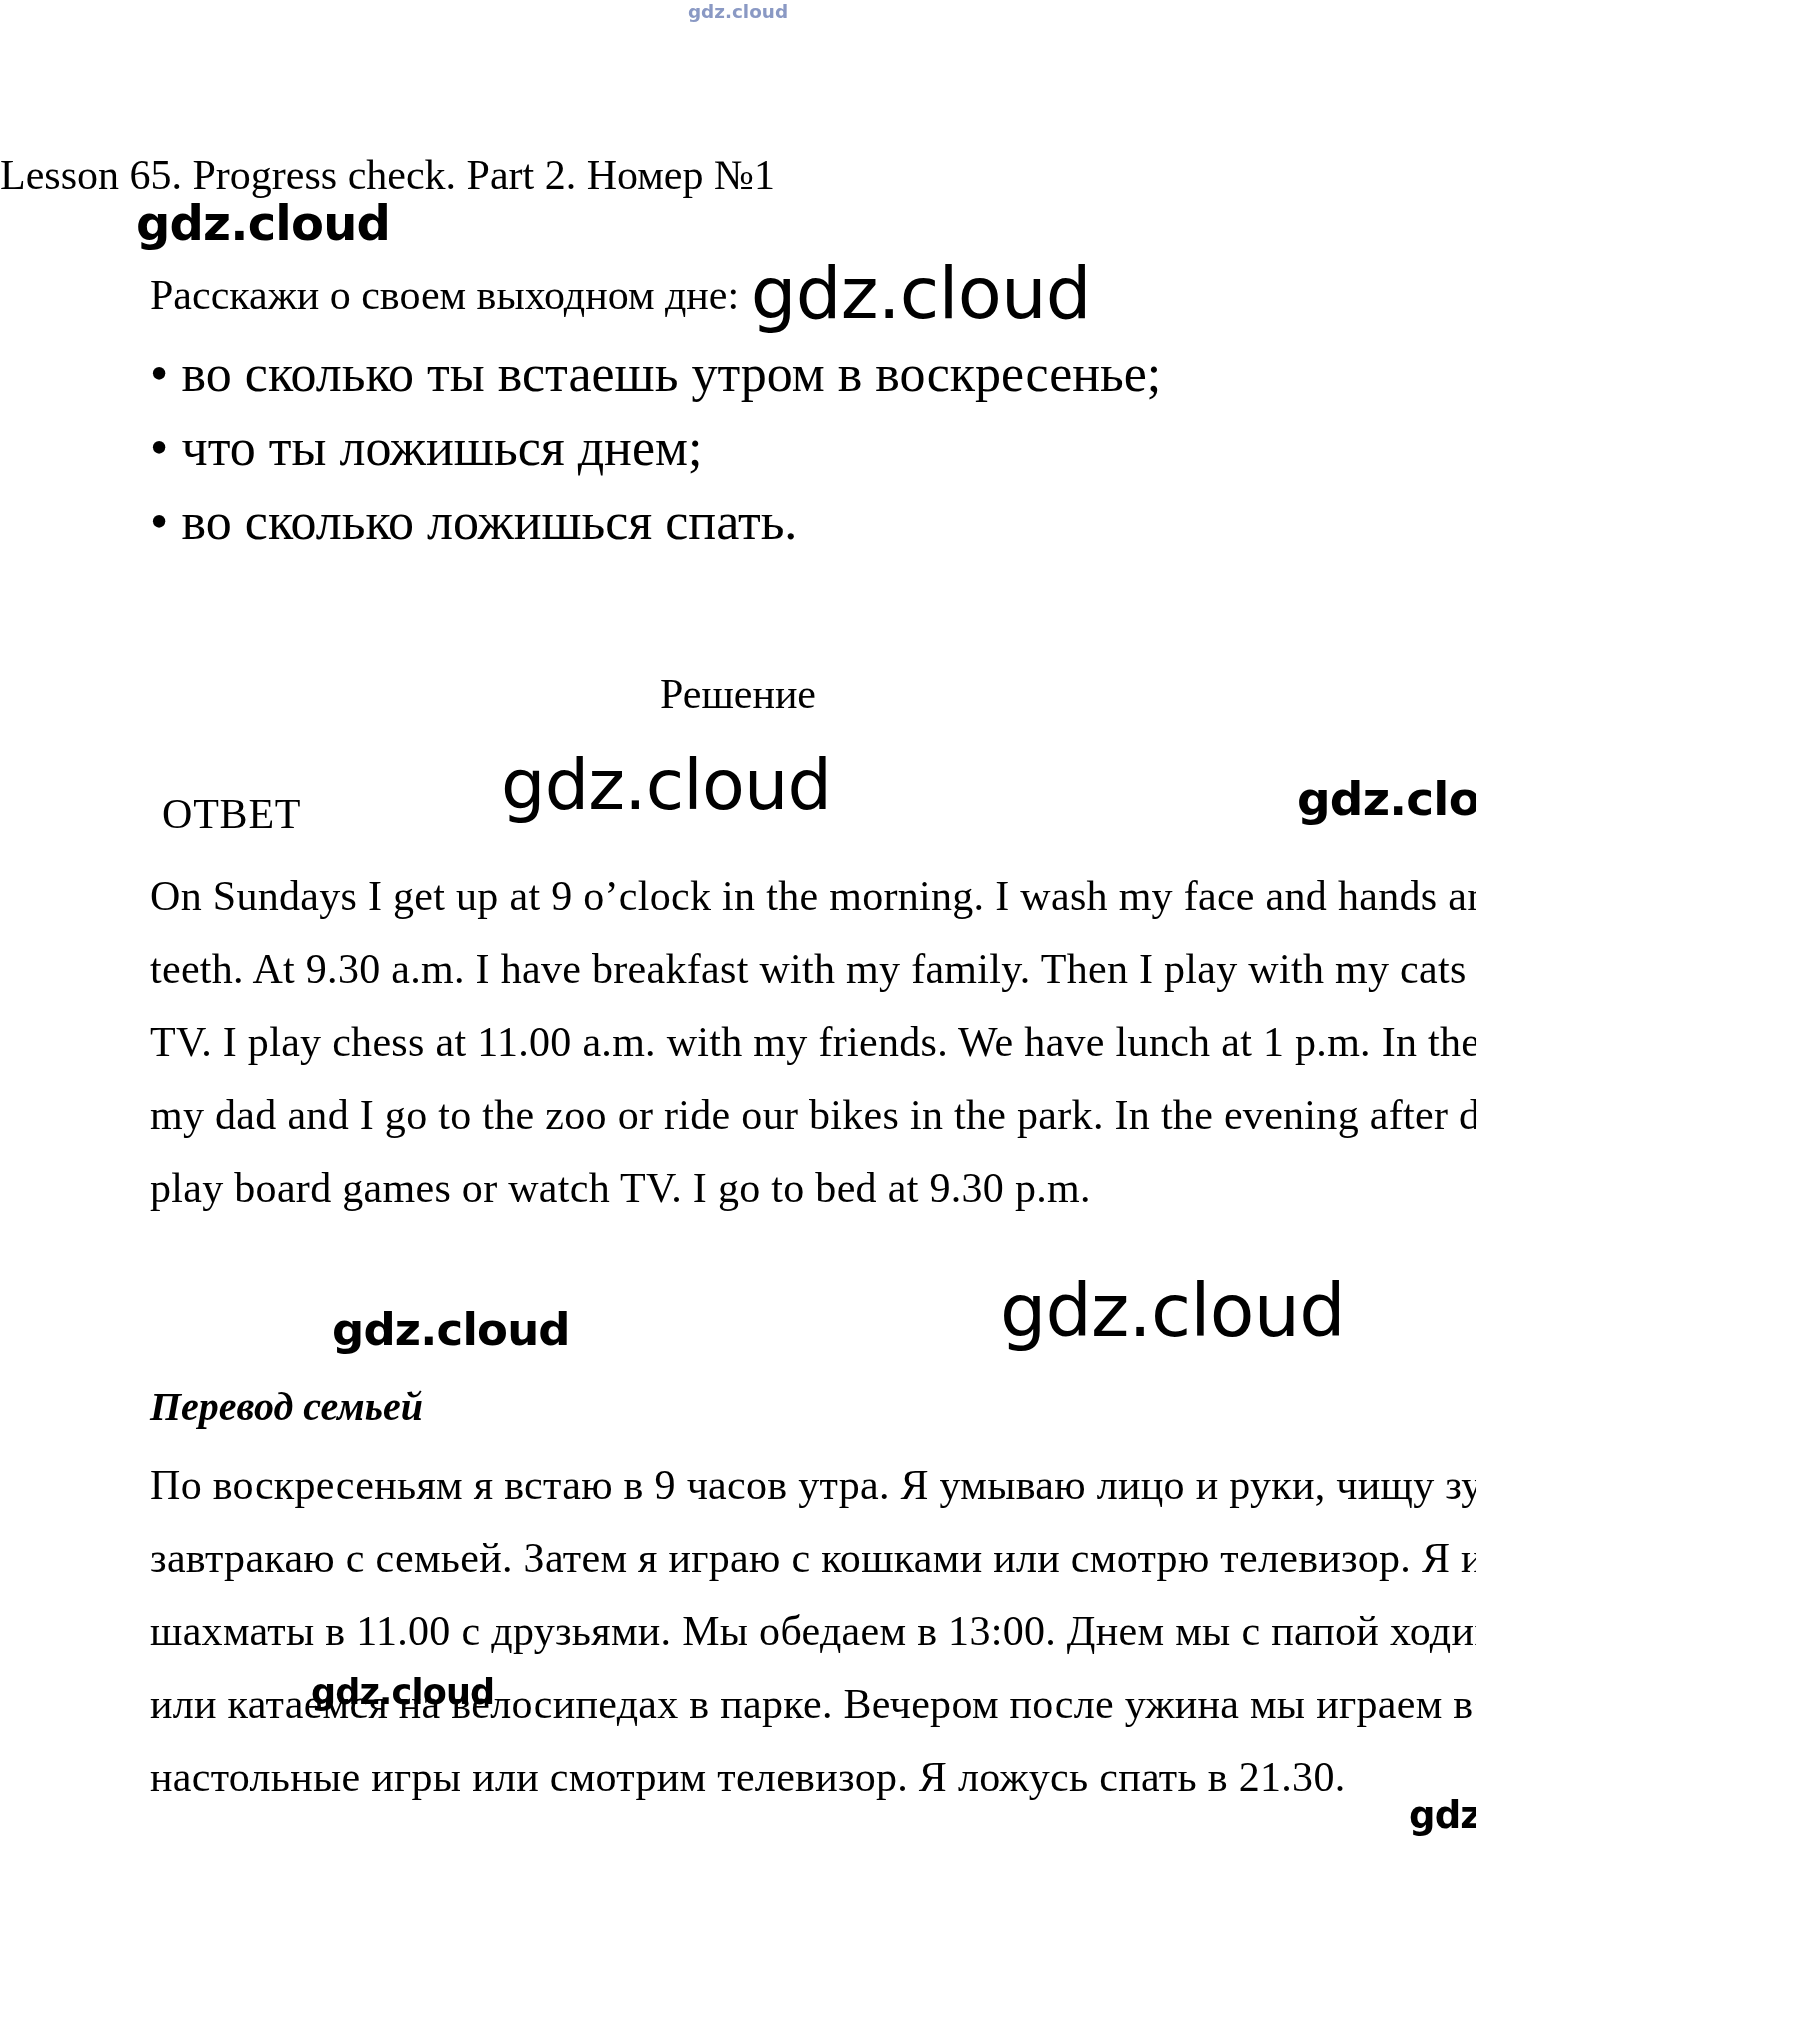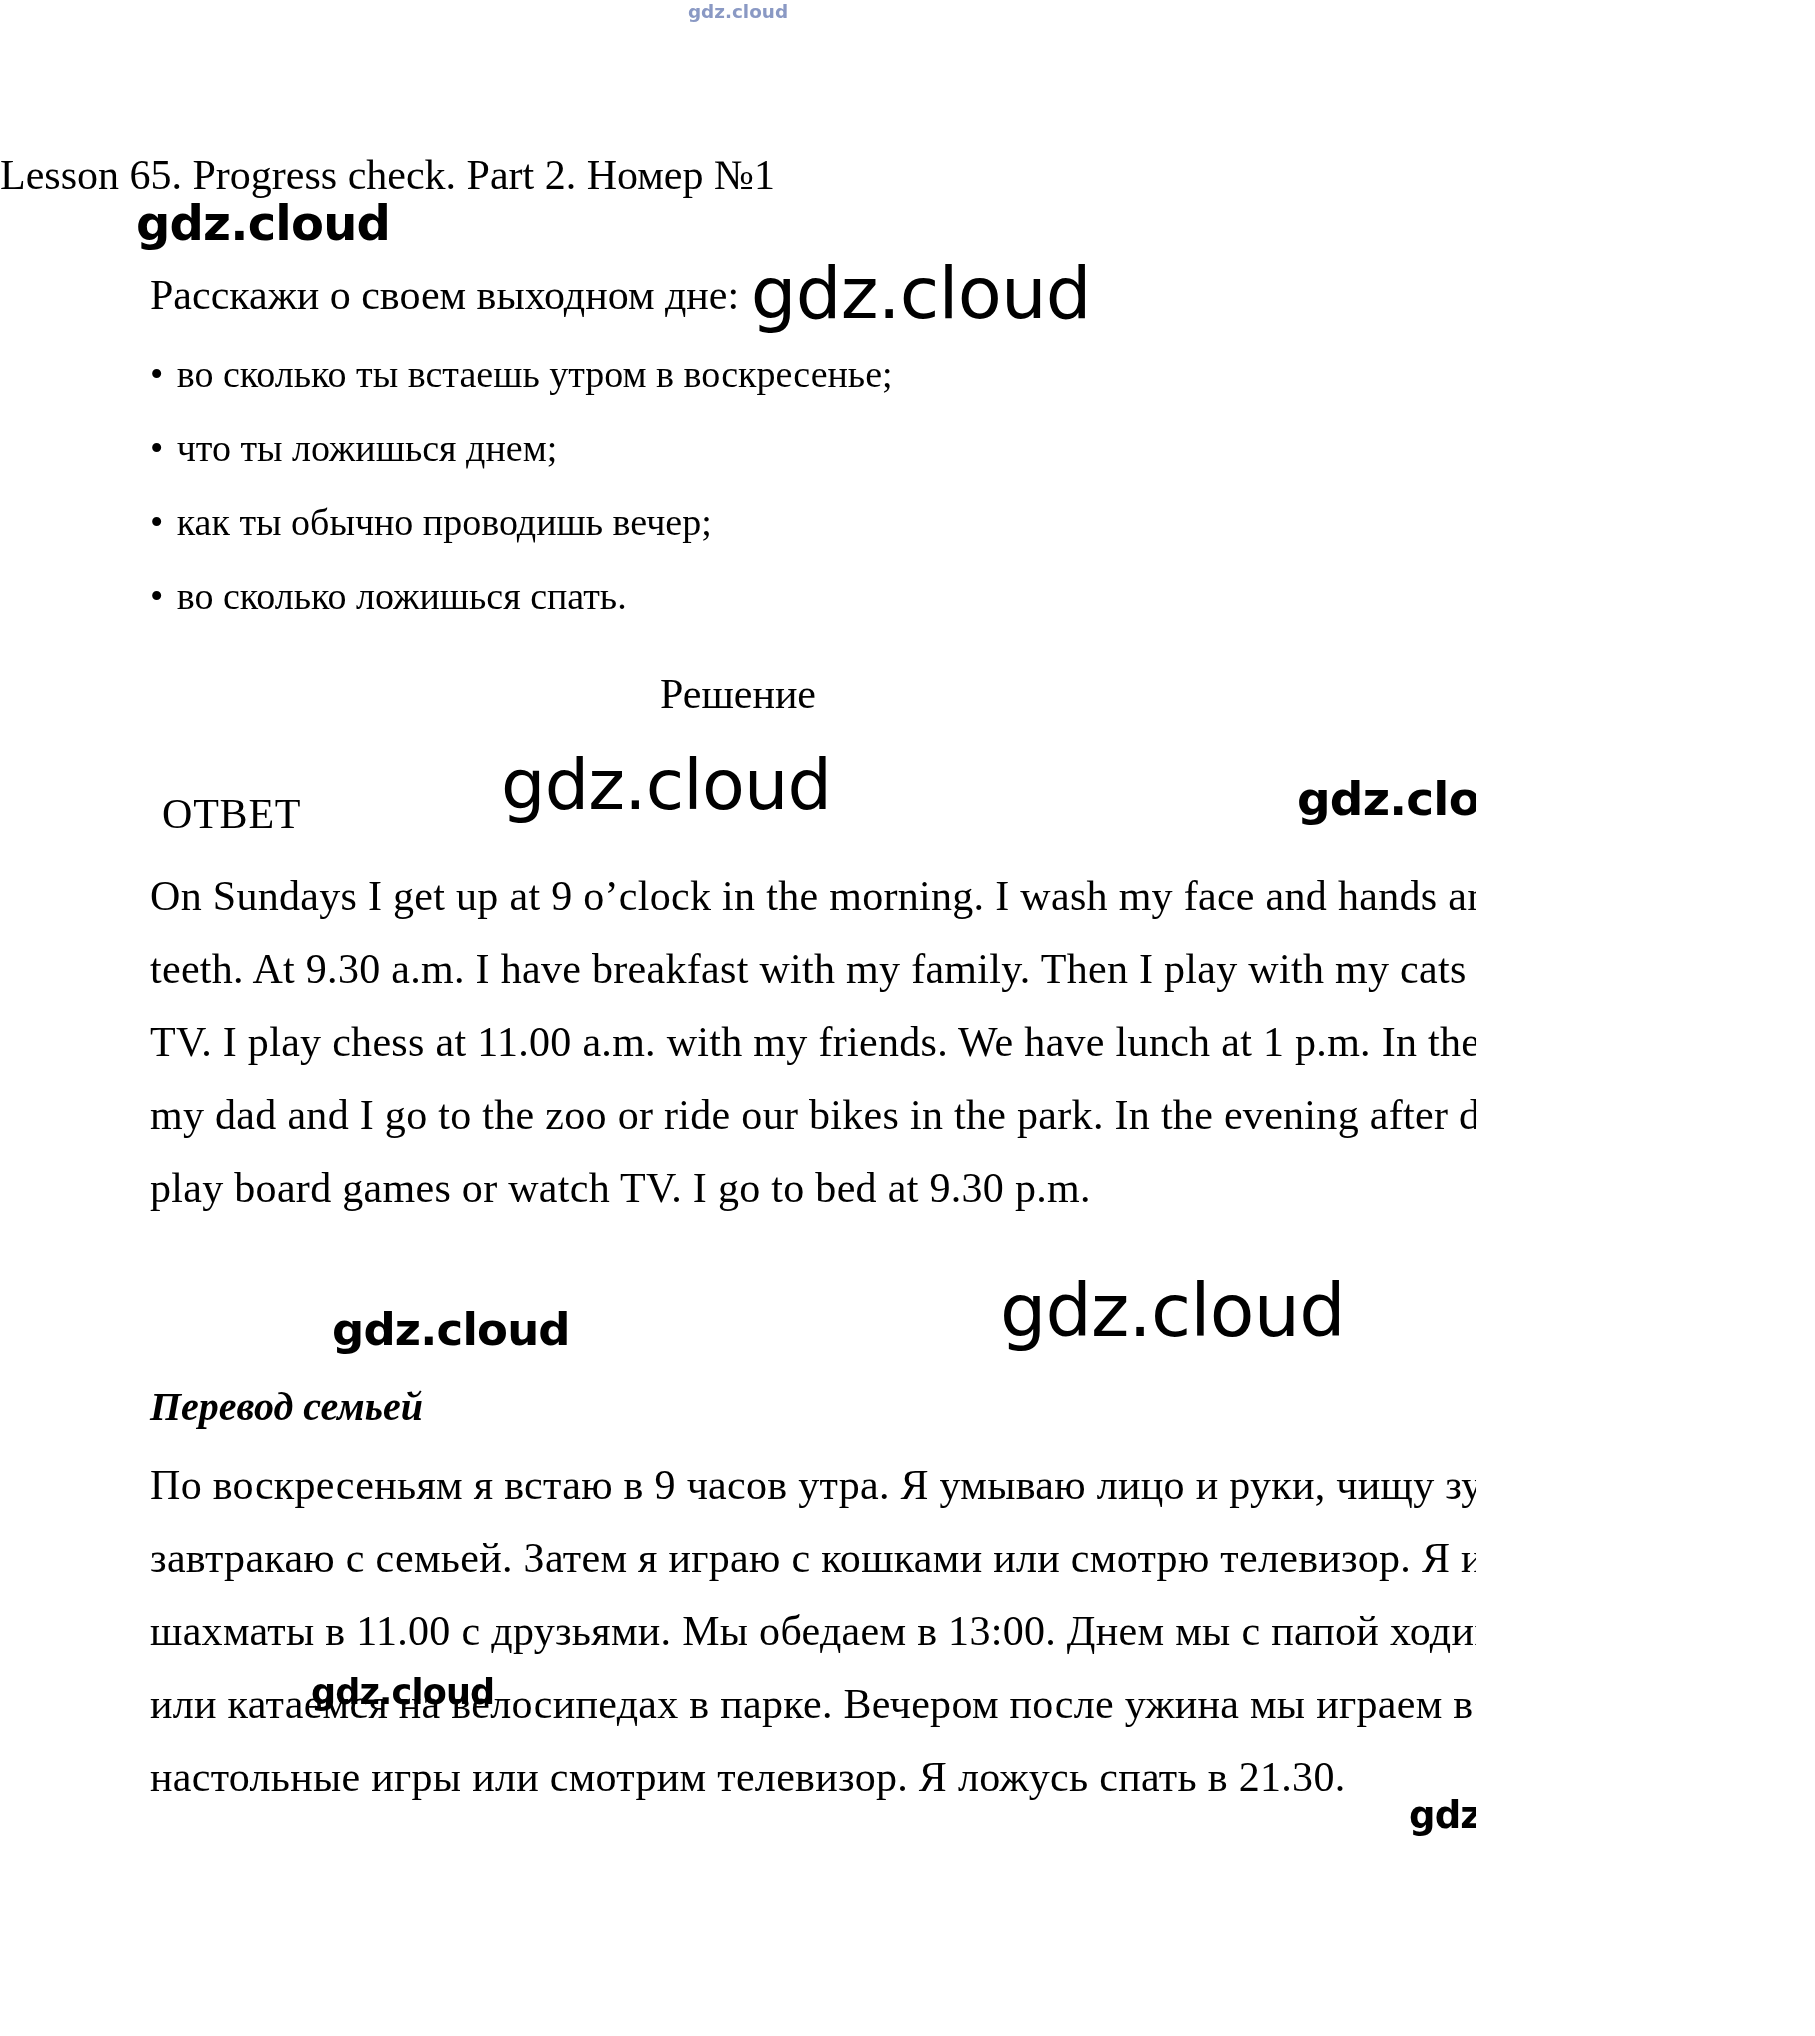--- a/index.html
+++ b/index.html
@@ -49,21 +49,21 @@
     left: 150px; top: 257px;
     display: flex;
     align-items: flex-end;
   }
   .intro-text { font-size: 42px; line-height: 67px; }
   .wm-inline { font-size: 72px; margin-left: 11.7px; }
 
   .bullet-list {
     left: 150px; top: 337px;
     list-style: none;
-    font-size: 38px;
+    font-size: 52px;
   }
   .bullet-list li { line-height: 74px; }
   .bullet-marker { margin-right: 13.4px; }
 
   .solution-heading {
     left: 0; top: 670px; width: 100%;
     text-align: center;
     font-size: 42px;
   }
 
@@ -125,23 +125,20 @@
   </div>
 
   <ul class="abs bullet-list">
     <li>
       <span class="bullet-marker">•</span><span>во сколько ты встаешь утром в воскресенье;</span>
     </li>
     <li>
       <span class="bullet-marker">•</span><span>что ты ложишься днем;</span>
     </li>
     <li>
-      <span class="bullet-marker">•</span><span>как ты обычно проводишь вечер;</span>
-    </li>
-    <li>
       <span class="bullet-marker">•</span><span>во сколько ложишься спать.</span>
     </li>
   </ul>
 
   <div class="abs solution-heading">Решение</div>
 
   <div class="abs answer-label">ОТВЕТ</div>
   <div class="abs wm wm-regular wm-answer-center">gdz.cloud</div>
   <div class="abs wm wm-semibold wm-answer-right">gdz.cloud</div>
 

